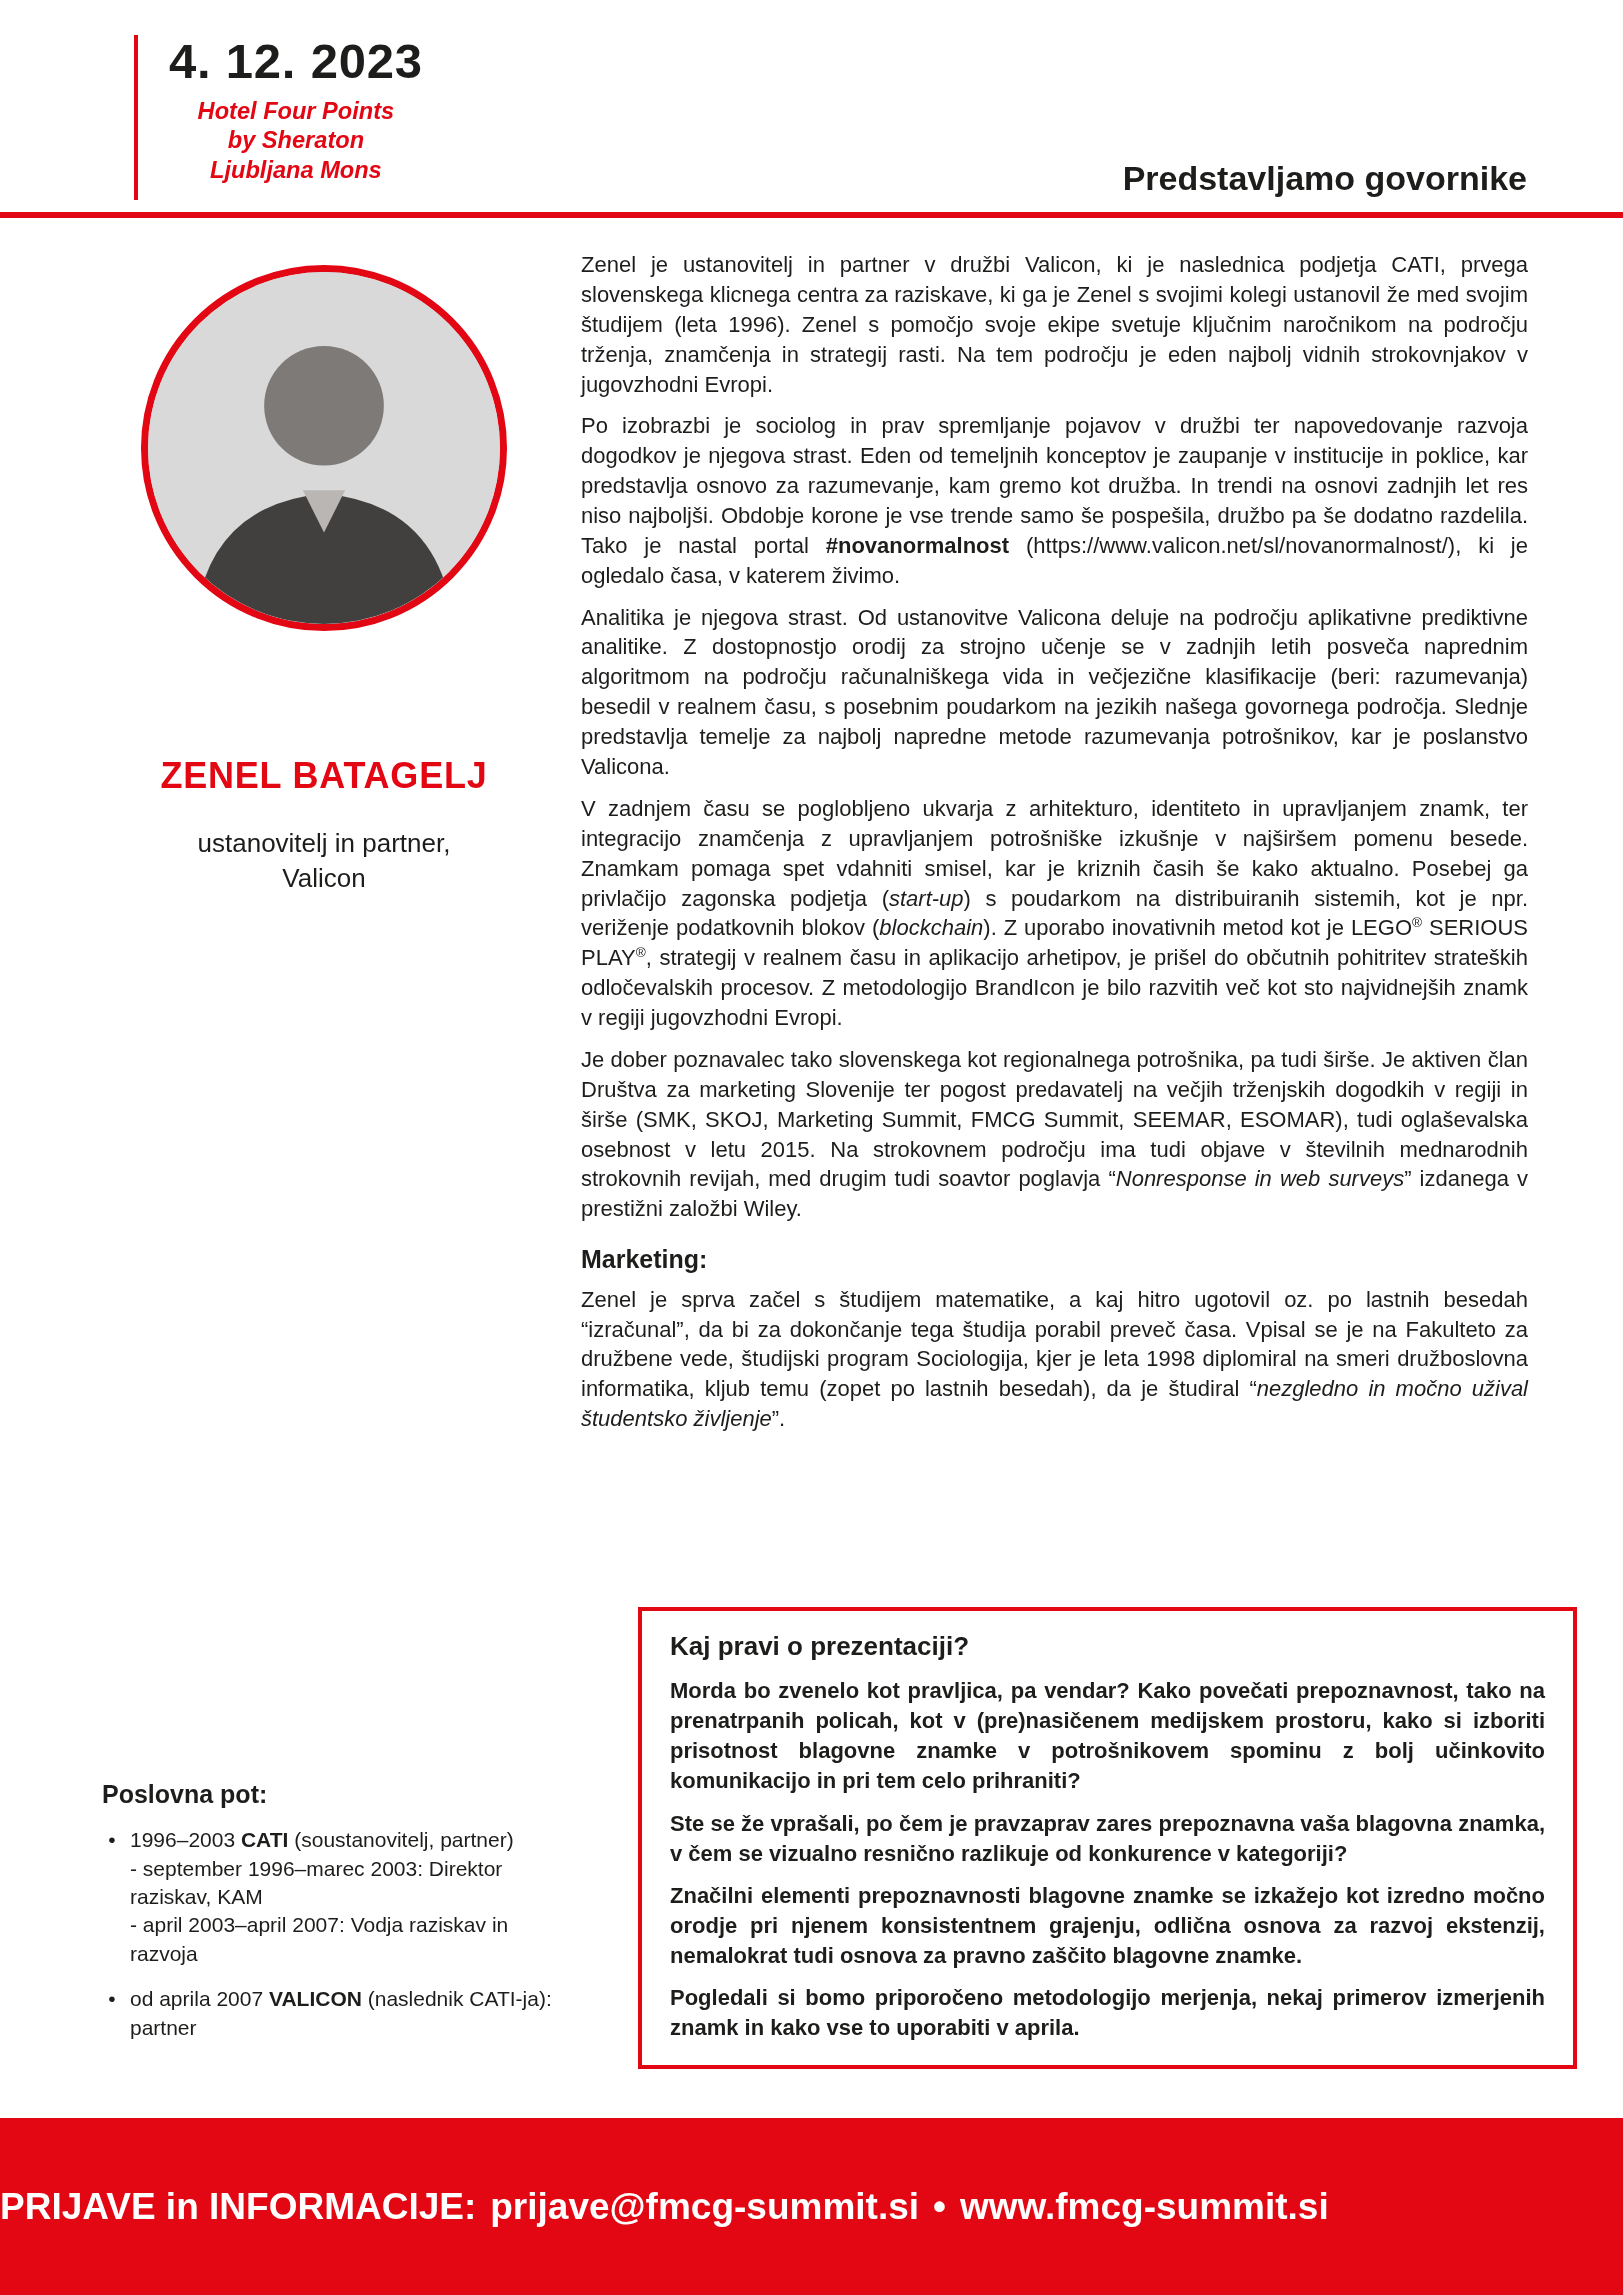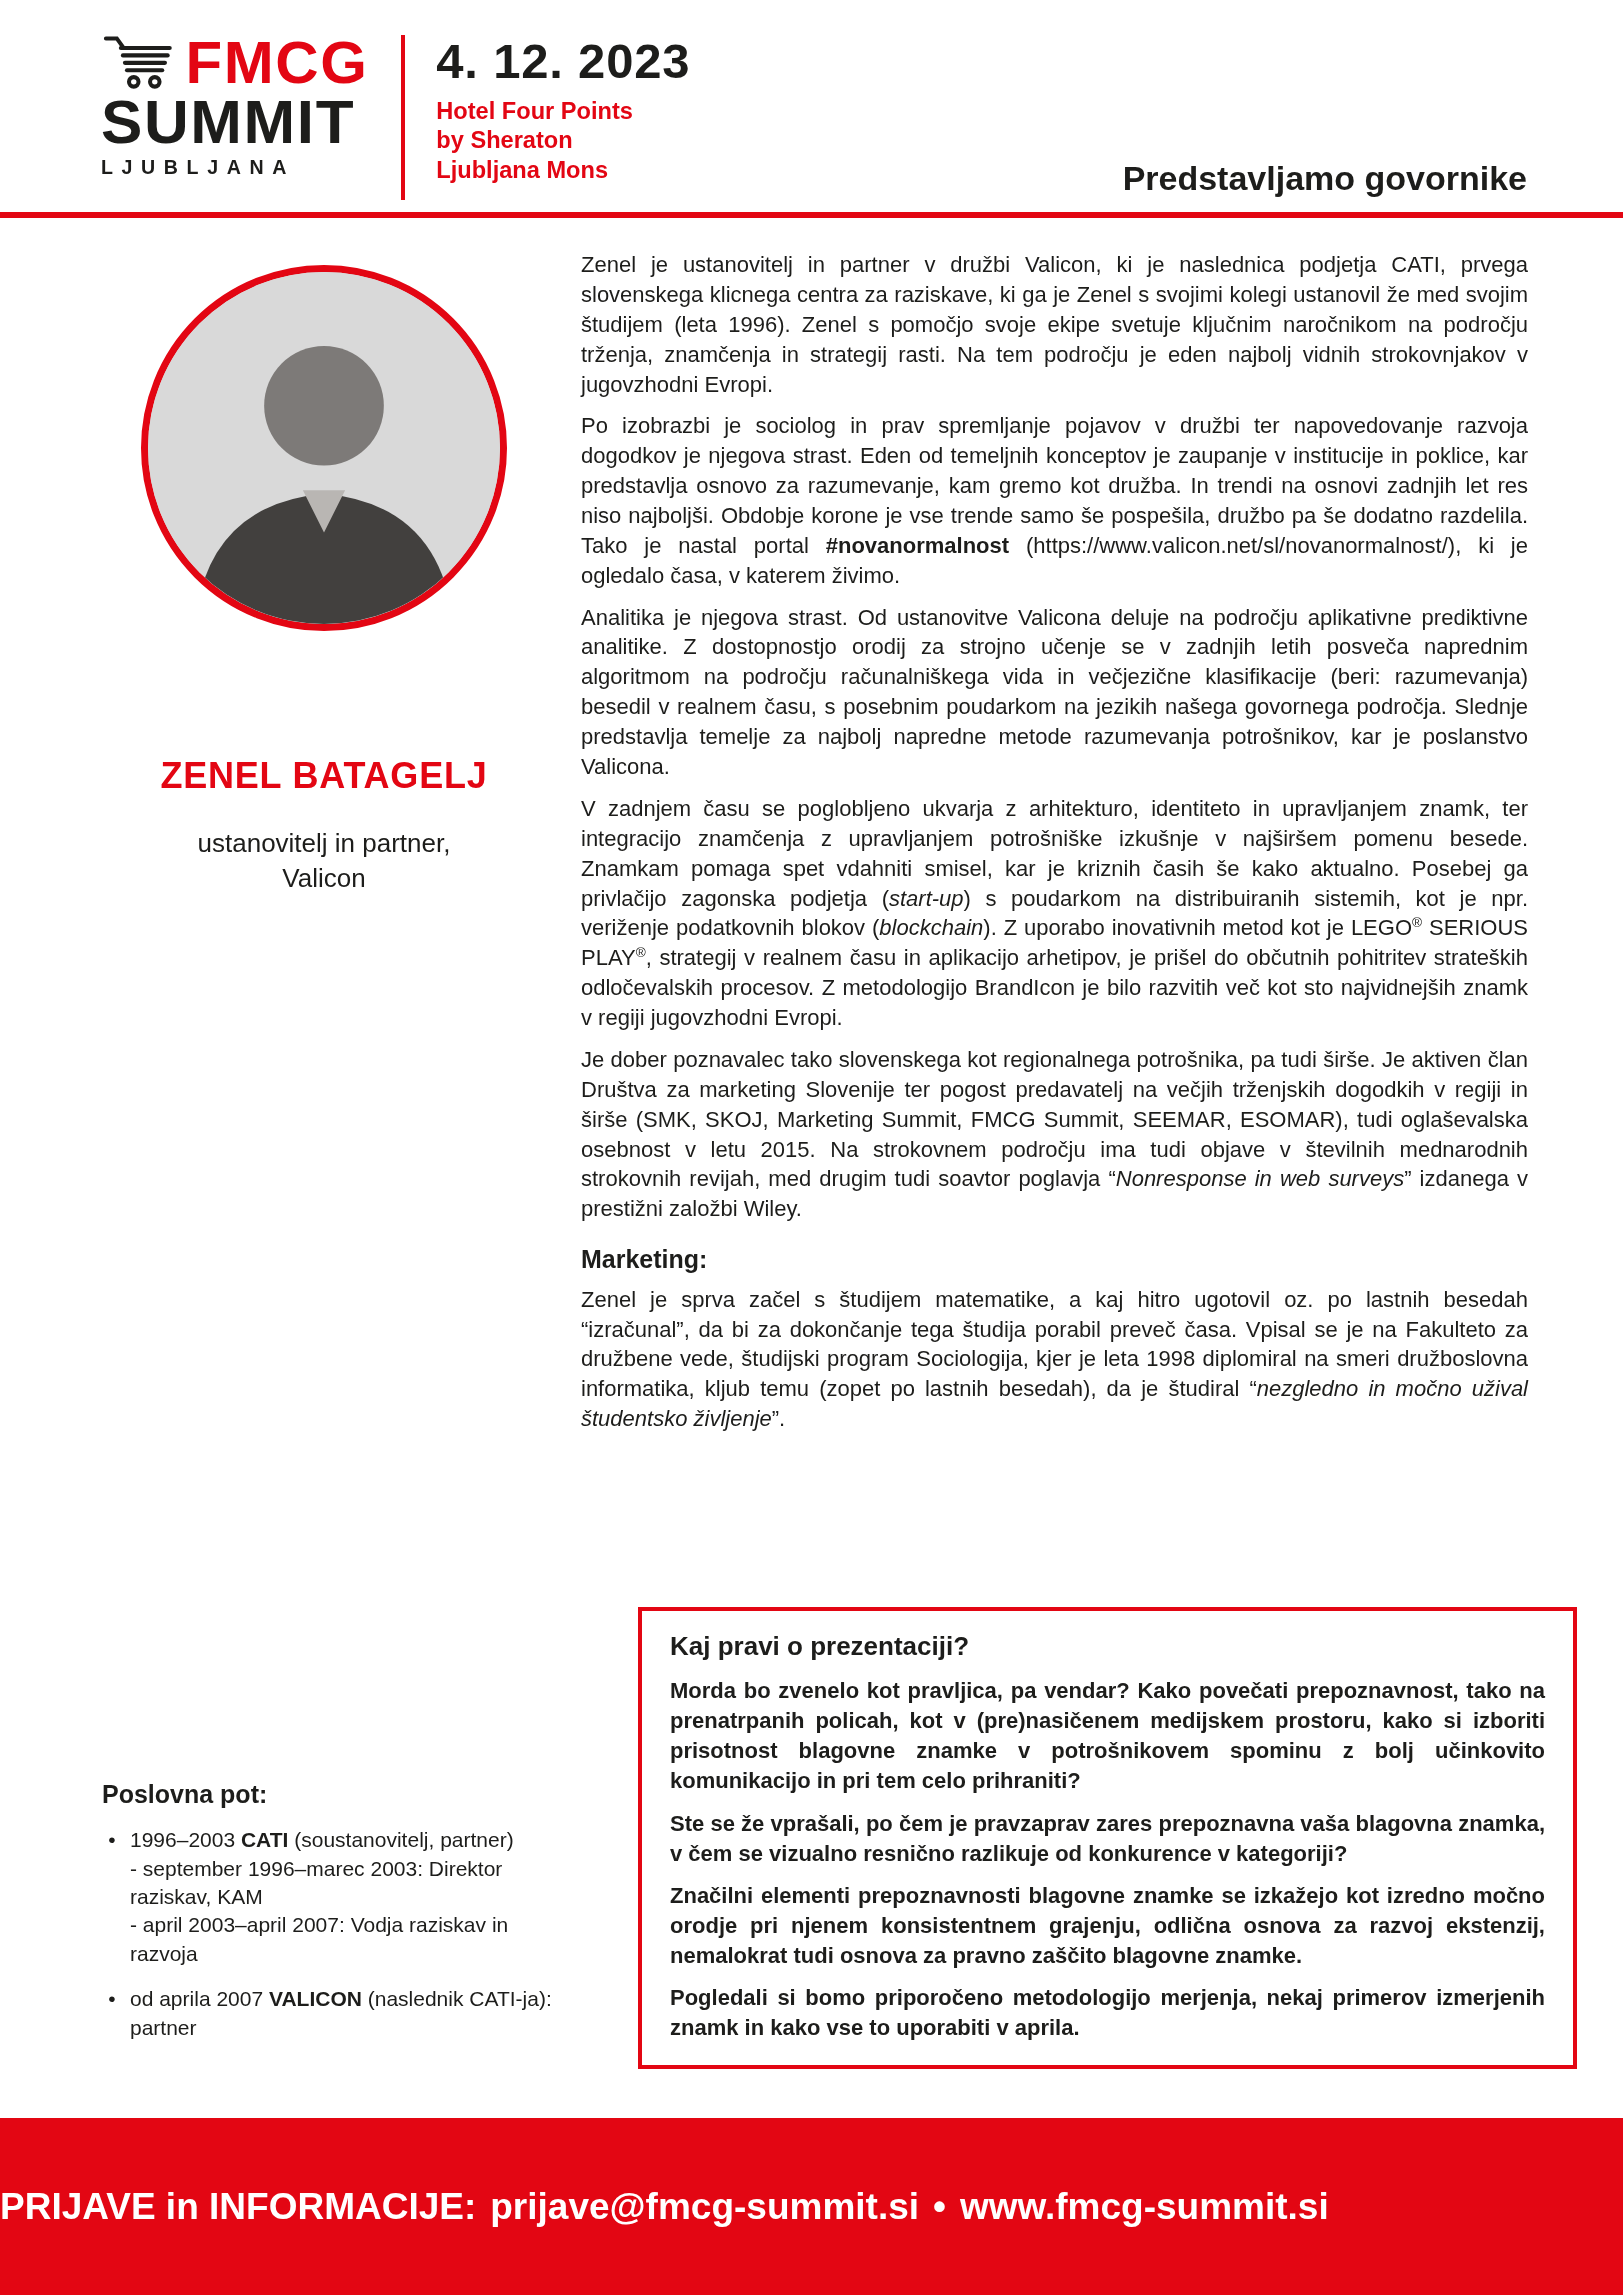--- a/index.html
+++ b/index.html
@@ -13,22 +13,22 @@
   .logo { display:flex; flex-direction:column; }
   .logo-row { display:flex; align-items:flex-end; gap:9.4px; }
   .cart { width:75px; height:57px; }
   .cart path, .cart circle { stroke:var(--ink); stroke-width:6; fill:none; stroke-linecap:round; }
   .logo-fmcg { font-size:60px; font-weight:bold; color:var(--accent); line-height:.92; letter-spacing:1.6px; }
   .logo-summit { font-size:62px; font-weight:bold; line-height:1.02; letter-spacing:1.6px; }
   .logo-city { font-size:19.6px; font-weight:bold; letter-spacing:8.6px; margin-top:3.1px; }
   .vdiv { width:3.9px; background:var(--accent); margin:1.6px 31px 0 33px; height:165px; }
   .date-block { display:flex; flex-direction:column; }
   .date { font-size:49px; font-weight:bold; letter-spacing:0.8px; }
-  .venue { margin-top:7.9px; color:var(--accent); font-weight:bold;
-           font-size:23.6px; line-height:1.25; }
+  .venue { margin-top:7.9px; text-align:center; color:var(--accent); font-weight:bold;
+           font-size:23.6px; line-height:1.25;font-style:italic; }
   .tagline { margin-left:auto; align-self:flex-end; font-size:34px; font-weight:bold; padding-bottom:1.6px; }
   .red-rule { position:absolute; top:212px; left:0; width:100%; height:6.3px; background:var(--accent); }
 
   
   .left-col { position:absolute; left:93px; top:265px; width:462px; text-align:center; }
   .photo { width:366px; height:366px; border-radius:50%; border:7px solid var(--accent);
            margin:0 auto; overflow:hidden; background:#d9d9d9; }
   .photo svg { width:100%; height:100%; display:block; }
   .name { margin-top:124px; font-size:36px; font-weight:bold; color:var(--accent); letter-spacing:0.8px; }
   .role { margin-top:29px; font-size:26px; line-height:1.35; }
@@ -60,36 +60,20 @@
   .it { font-style:italic; }
   .bd { font-weight:bold; }
   .sup { vertical-align:super; font-size:62%; }
 </style>
 </head>
 <body>
 
 <div class="page">
 
   <header class="header">
-    <div class="logo">
-      <div class="logo-row">
-        <svg class="cart" viewBox="0 0 104 84" aria-hidden="true">
-          <path d="M4 8 H20 L30 22"></path>
-          <path d="M26 22 H98"></path>
-          <path d="M29 33 H95"></path>
-          <path d="M32 44 H91"></path>
-          <path d="M35 55 H87"></path>
-          <circle cx="45" cy="72" r="7"></circle>
-          <circle cx="76" cy="72" r="7"></circle>
-        </svg>
-        <span class="logo-fmcg">FMCG</span>
-      </div>
-      <div class="logo-summit">SUMMIT</div>
-      <div class="logo-city">LJUBLJANA</div>
-    </div>
     <div class="vdiv"></div>
     <div class="date-block">
       <div class="date">4. 12. 2023</div>
       <div class="venue">
         <div>Hotel Four Points</div>
         <div>by Sheraton</div>
         <div>Ljubljana Mons</div>
       </div>
     </div>
     <div class="tagline">Predstavljamo govornike</div>

